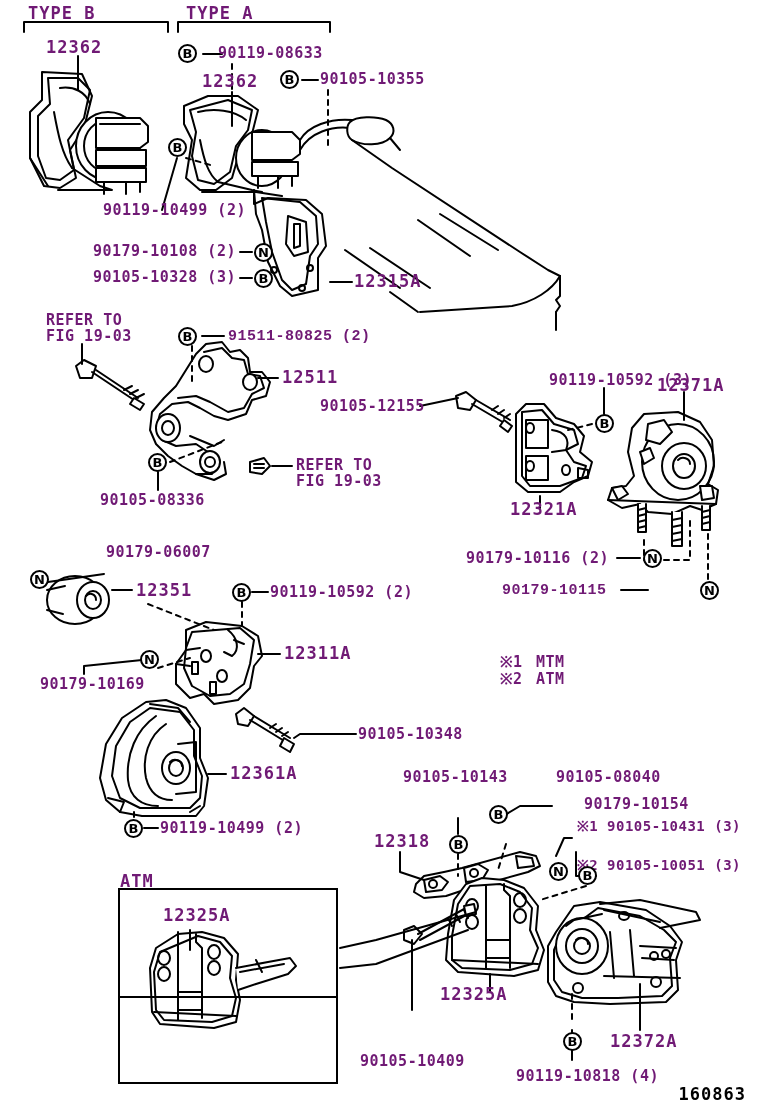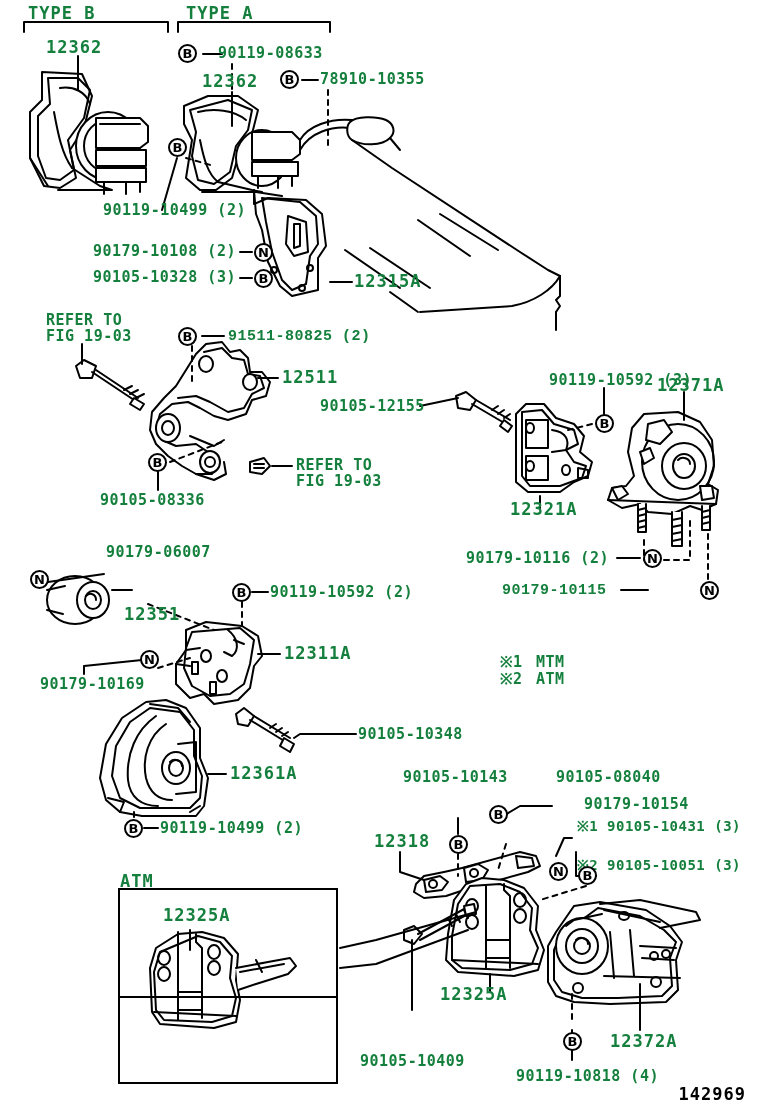--- a/index.html
+++ b/index.html
@@ -16,21 +16,21 @@
     overflow:hidden;
   }
   .lbl{
     position:absolute;
     font-family:"DejaVu Sans Mono","Liberation Mono",monospace;
     font-weight:bold;
     font-size:15px;
     letter-spacing:0.5px;
     white-space:pre;
     line-height:1.15;
-    color:#15803d;
+    color:#701a75;
   }
   .lbl.big{font-size:17px;letter-spacing:1px;}
   .lbl.sm{font-size:14px;}
   .lbl.two{line-height:1.05;}
   .cir{
     position:absolute;
     width:19px;height:19px;
     border:2px solid #000;
     border-radius:50%;
     box-sizing:border-box;
@@ -444,21 +444,21 @@
   <div class="lbl big" style="left:120px;top:872px;">ATM</div>
 
   <div class="lbl big" style="left:46px;top:38px;">12362</div>
 
   <div class="cir" style="left:178px;top:44px;">B</div>
   <div class="lbl" style="left:218px;top:45px;">90119-08633</div>
 
   <div class="lbl big" style="left:202px;top:72px;">12362</div>
 
   <div class="cir" style="left:280px;top:70px;">B</div>
-  <div class="lbl" style="left:320px;top:71px;">78910-10355</div>
+  <div class="lbl" style="left:320px;top:71px;">90105-10355</div>
 
   <div class="cir" style="left:168px;top:138px;">B</div>
   <div class="lbl" style="left:103px;top:202px;">90119-10499 (2)</div>
 
   <div class="lbl" style="left:93px;top:243px;">90179-10108 (2)</div>
   <div class="cir" style="left:254px;top:243px;">N</div>
 
   <div class="lbl" style="left:93px;top:269px;">90105-10328 (3)</div>
   <div class="cir" style="left:254px;top:269px;">B</div>
 
@@ -489,21 +489,21 @@
 
   <div class="lbl" style="left:466px;top:550px;">90179-10116 (2)</div>
   <div class="cir" style="left:643px;top:549px;">N</div>
 
   <div class="lbl" style="left:502px;top:582px;font-family:Liberation Mono, monospace;">90179-10115</div>
   <div class="cir" style="left:700px;top:581px;">N</div>
 
   <div class="lbl" style="left:106px;top:544px;">90179-06007</div>
   <div class="cir" style="left:30px;top:570px;">N</div>
 
-  <div class="lbl big" style="left:124px;top:581px;margin-top:24px;">12351</div>
+  <div class="lbl big" style="left:136px;top:581px;">12351</div>
 
   <div class="cir" style="left:232px;top:583px;">B</div>
   <div class="lbl" style="left:270px;top:584px;">90119-10592 (2)</div>
 
   <div class="lbl big" style="left:284px;top:644px;">12311A</div>
 
   <div class="cir" style="left:140px;top:650px;">N</div>
   <div class="lbl" style="left:40px;top:676px;">90179-10169</div>
 
   <div class="lbl big" style="left:230px;top:764px;">12361A</div>
@@ -538,15 +538,15 @@
 
   <div class="lbl big" style="left:440px;top:985px;">12325A</div>
 
   <div class="lbl" style="left:360px;top:1016px;margin-top:37px;">90105-10409</div>
 
   <div class="lbl big" style="left:610px;top:1032px;">12372A</div>
 
   <div class="cir" style="left:563px;top:1032px;">B</div>
   <div class="lbl" style="left:516px;top:1068px;">90119-10818 (4)</div>
 
-  <div class="figno">142969</div>
+  <div class="figno">160863</div>
 
 </div>
 
 </body></html>

